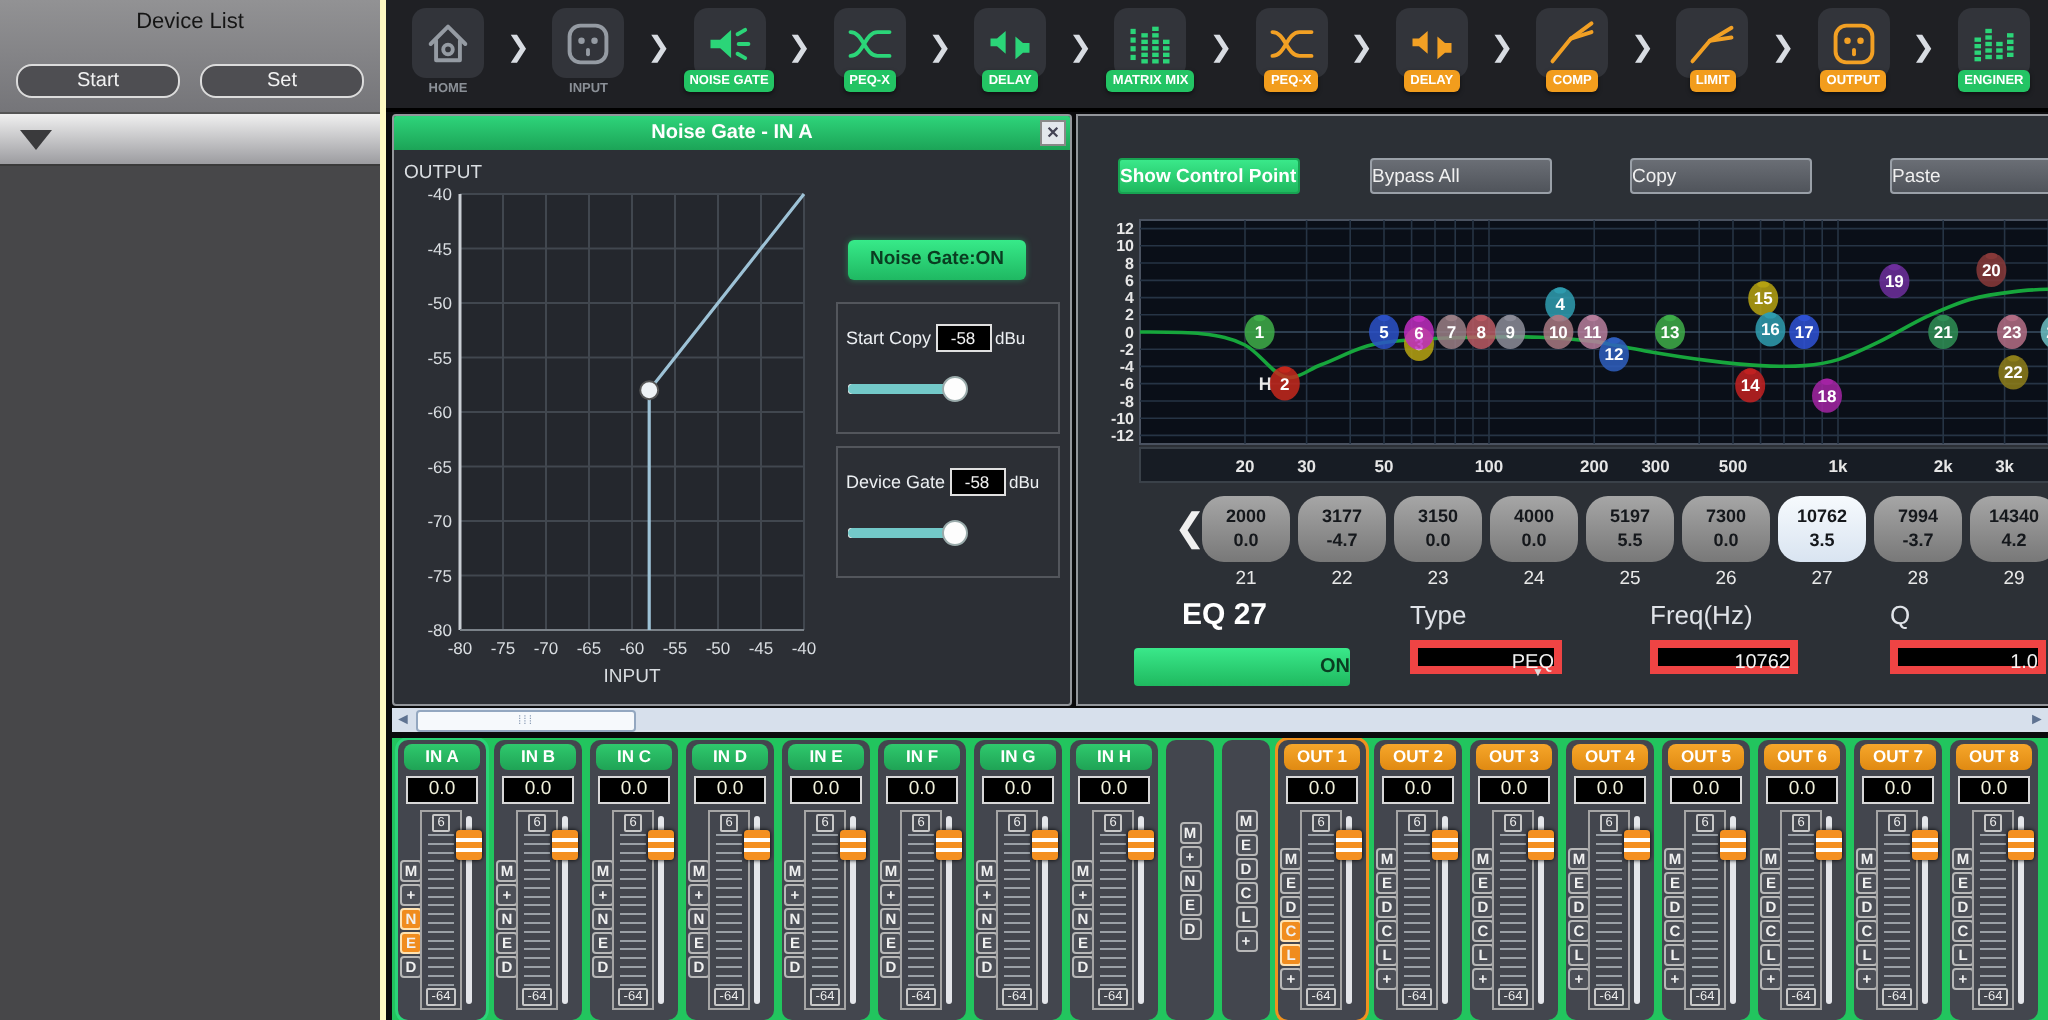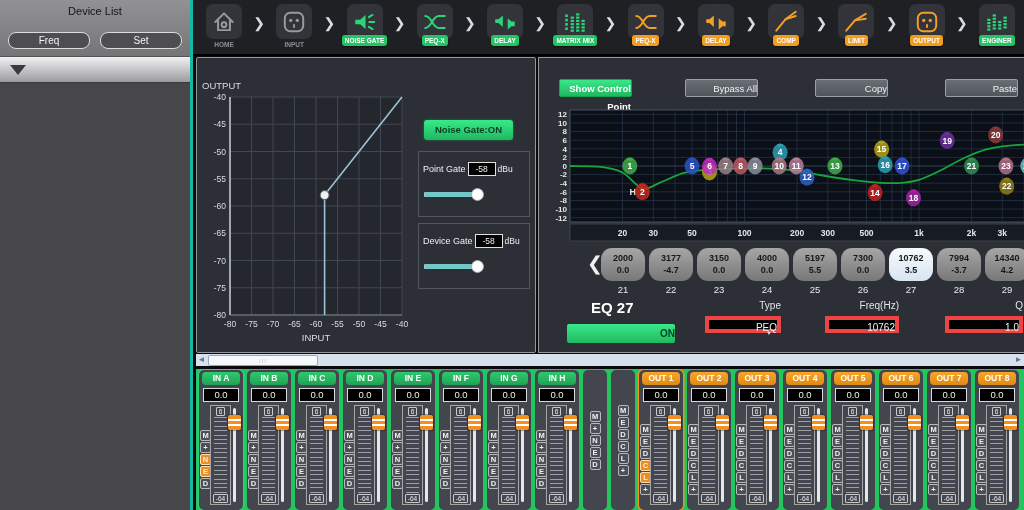--- a/index.html
+++ b/index.html
@@ -1,18 +1,18 @@
 <!DOCTYPE html>
 <html><head>
 <meta charset="utf-8">
 <style>
   html,body{margin:0;padding:0}
   body{width:1024px;height:510px;background:#0a0a0c;font-family:"Liberation Sans",sans-serif;position:relative;overflow:hidden;color:#fff;-webkit-font-smoothing:antialiased}
   
-  #left-panel{position:absolute;left:0;top:0;width:193px;height:510px;background:#474749;border-right:3px solid #14b8a6;box-sizing:border-box}
+  #left-panel{position:absolute;left:0;top:0;width:193px;height:510px;background:#474749;border-right:3px solid #fef9c3;box-sizing:border-box}
   .lp-header{height:56px;background:linear-gradient(#929294,#757579);position:relative}
   .lp-title{position:absolute;top:5px;width:100%;text-align:center;color:#151515;font-size:11px}
   .lp-btn{position:absolute;top:32px;height:17px;background:#4e4e52;border:1px solid #dcdcdc;border-radius:8px;color:#f2f2f2;font-size:10px;text-align:center;line-height:15px;box-sizing:border-box;cursor:pointer}
   #scan-btn{left:8px;width:82px}
   #set-btn{left:100px;width:82px}
   .lp-expander{height:25px;background:linear-gradient(#f0f0f0,#9c9ca0);position:relative;border-top:1px solid #555;border-bottom:1px solid #3a3a3a}
   .lp-expander .tri{position:absolute;left:10px;top:8px;width:0;height:0;border-left:8px solid transparent;border-right:8px solid transparent;border-top:10px solid #3a3a3c}
   
   #toolbar{position:absolute;left:193px;top:0;width:831px;height:56px;background:#1f2024;display:flex;align-items:flex-start;justify-content:space-between;padding:2px 4px 0 8px;box-sizing:border-box;border-bottom:2px solid #000}
   .tb-item{display:flex;flex-direction:column;align-items:center;width:46px;cursor:pointer}
@@ -36,36 +36,36 @@
   #gate-group-release{top:165px}
   .gg-row{display:flex;align-items:center;gap:2px;padding:10px 0 0 4px}
   .gg-label{font-size:9px;color:#eceff2;white-space:nowrap}
   .gg-value{width:28px;height:14px;background:#000;border:1px solid #e0e0e0;color:#f2f2f2;font-size:8.5px;text-align:center;line-height:13px;box-sizing:border-box;flex:none}
   .gg-unit{font-size:8.5px;color:#eceff2}
   .slider{position:relative;height:14px;margin:11px 7px 0 5px;cursor:pointer}
   .slider .track{position:absolute;top:5px;left:0;right:0;height:5px;border-radius:3px;background:#f2f2f2}
   .slider .fill{position:absolute;top:5px;left:0;width:55%;height:5px;border-radius:3px 0 0 3px;background:#73c9c9}
   .slider .thumb{position:absolute;top:1px;left:calc(55% - 7px);width:13px;height:13px;border-radius:50%;background:#fdfdfd;border:1px solid #9aa;box-sizing:border-box}
   #eq-dialog{position:absolute;left:538px;top:57px;width:486px;height:296px;background:#2c3036;border:1px solid #93969b;border-right:none;box-sizing:border-box;overflow:hidden}
-  .eq-btn{position:absolute;top:21px;width:73px;height:18px;font-size:9.5px;text-align:right;line-height:18px;border-radius:2px;cursor:pointer;box-sizing:border-box}
+  .eq-btn{position:absolute;top:21px;width:91px;height:18px;font-size:9.5px;text-align:left;line-height:18px;border-radius:2px;cursor:pointer;box-sizing:border-box}
   .eq-btn.grey{background:linear-gradient(#6a6e75,#50545b);border:1px solid #9aa0a8;color:#f0f0f0}
   .eq-btn.green{background:linear-gradient(#3ae88a,#1fb95f);border:1px solid #18a352;color:#fff;font-weight:bold}
   #eq-plot{position:absolute;left:5px;top:46px}
   #eq-bands{position:absolute;left:0;top:190px;width:560px;height:50px}
   .band-chev{position:absolute;left:48px;top:4px;color:#f0f0f0;font-size:19px;cursor:pointer}
   #band-cells{position:absolute;left:62px;top:0;display:flex;gap:4px}
   .band-col{width:44px;flex:none;display:flex;flex-direction:column}
   .band-cell{height:33px;border-radius:11px;background:linear-gradient(#a6a6a6,#787878);color:#15181c;font-size:9px;font-weight:bold;text-align:center;padding-top:4px;box-sizing:border-box;line-height:12px;cursor:pointer}
   .band-cell.selected{background:linear-gradient(#f6fafd,#d9e4f1)}
   .band-num{margin-top:3px;color:#e8e8e8;font-size:9.5px;text-align:center}
   #eq-footer{position:absolute;left:0;top:240px;width:520px;height:56px}
   .eq-name{position:absolute;left:52px;top:1px;font-size:15px;font-weight:bold;color:#fff}
   .eq-on{position:absolute;left:28px;top:26px;width:108px;height:19px;background:linear-gradient(#3ae88a,#1fb95f);color:#0a3d21;font-size:10px;font-weight:bold;line-height:19px;text-align:right;border-radius:2px;cursor:pointer}
   .eq-field{position:absolute;top:2px}
-  .eq-field .flabel{font-size:10px;color:#e0e3e8;text-align:right;margin-bottom:5px}
+  .eq-field .flabel{font-size:13px;color:#e0e3e8;text-align:left;margin-bottom:5px}
   .eq-field .fbox{height:17px;background:#000;border:4px solid #ef4444;color:#f2f2f2;font-size:10px;text-align:right;line-height:16px;box-sizing:border-box;position:relative;cursor:pointer}
   .eq-field .caret{position:absolute;right:5px;top:5px;font-size:6px;color:#ddd}
   #field-type{left:166px;width:76px}
   #field-freq{left:286px;width:74px}
   #field-q{left:406px;width:78px}
   
   #hscroll{position:absolute;left:196px;top:354px;width:828px;height:12px;background:#d7e0ec}
   .hs-arrow{position:absolute;top:0;width:11px;height:12px;color:#5f7391;font-size:8px;line-height:12px;text-align:center;cursor:pointer}
   #hs-left{left:0}#hs-right{right:0}
   #hs-thumb{position:absolute;left:12px;top:0.5px;width:110px;height:11px;background:#f6f9fc;border:1px solid #93a7c0;border-radius:2px;box-sizing:border-box;cursor:pointer;text-align:center;color:#8a9cb5;font-size:6px;line-height:10px;letter-spacing:1px}
@@ -93,21 +93,21 @@
   .sbtn{width:11px;height:11px;background:#4c4f57;border:1px solid #b8b8b8;border-radius:2px;color:#f0f0f0;font-size:7.5px;font-weight:bold;text-align:center;line-height:9px;box-sizing:border-box;cursor:pointer}
   .sbtn.active{background:#f08c1e;border-color:#ffe2b0}
   svg text{font-family:"Liberation Sans",sans-serif}
 </style>
 </head>
 <body>
 
 <div id="left-panel">
   <div class="lp-header">
     <div class="lp-title">Device List</div>
-    <div class="lp-btn" id="scan-btn">Freq</div>
+    <div class="lp-btn" id="scan-btn">Start</div>
     <div class="lp-btn" id="set-btn">Set</div>
   </div>
   <div class="lp-expander">
     <div class="tri"></div>
   </div>
 </div>
 
 <div id="toolbar">
     <div class="tb-item">
       <div class="tile ic-plain">
@@ -290,20 +290,24 @@
               <rect x="18" y="16" width="3" height="2"></rect>
             </g>
           </g>
         </svg>
       </div>
       <div class="tb-label green">ENGINER</div>
     </div>
   </div>
 
 <div id="gate-dialog">
+  <div class="dlg-title">
+    <span>Noise Gate - IN A</span>
+    <div class="close-btn">✕</div>
+  </div>
   <svg id="gate-plot" width="214" height="272" viewBox="0 0 214 272">
       <rect x="30" y="20" width="172" height="218" fill="#24272d"></rect>
       <line x1="30" y1="20" x2="30" y2="238" stroke="#41474f" stroke-width="1"></line>
       <line x1="51.5" y1="20" x2="51.5" y2="238" stroke="#41474f" stroke-width="1"></line>
       <line x1="73" y1="20" x2="73" y2="238" stroke="#41474f" stroke-width="1"></line>
       <line x1="94.5" y1="20" x2="94.5" y2="238" stroke="#41474f" stroke-width="1"></line>
       <line x1="116" y1="20" x2="116" y2="238" stroke="#41474f" stroke-width="1"></line>
       <line x1="137.5" y1="20" x2="137.5" y2="238" stroke="#41474f" stroke-width="1"></line>
       <line x1="159" y1="20" x2="159" y2="238" stroke="#41474f" stroke-width="1"></line>
       <line x1="180.5" y1="20" x2="180.5" y2="238" stroke="#41474f" stroke-width="1"></line>
@@ -339,21 +343,21 @@
       <text x="202" y="250" font-size="8.5" fill="#d9dde1" text-anchor="middle">-40</text>
       <text x="2" y="12" font-size="9.5" fill="#d9dde1">OUTPUT</text>
       <text x="116" y="264" font-size="9.5" fill="#d9dde1" text-anchor="middle">INPUT</text>
       <polyline points="124.6,238.0 124.6,118.1 202.0,20.0" fill="none" stroke="#9dc2d6" stroke-width="1.6"></polyline>
       <circle cx="124.60000000000001" cy="118.10000000000001" r="4.5" fill="#eef2f5" stroke="#555" stroke-width="1"></circle>
     </svg>
   <div id="gate-controls">
     <div class="gate-on">Noise Gate:ON</div>
     <div class="gate-group" id="gate-group-start">
       <div class="gg-row">
-        <span class="gg-label">Point Gate</span>
+        <span class="gg-label">Start Copy</span>
         <span class="gg-value">-58</span>
         <span class="gg-unit">dBu</span>
       </div>
       <div class="slider">
         <div class="track"></div>
         <div class="fill"></div>
         <div class="thumb"></div>
       </div>
     </div>
     <div class="gate-group" id="gate-group-release">

